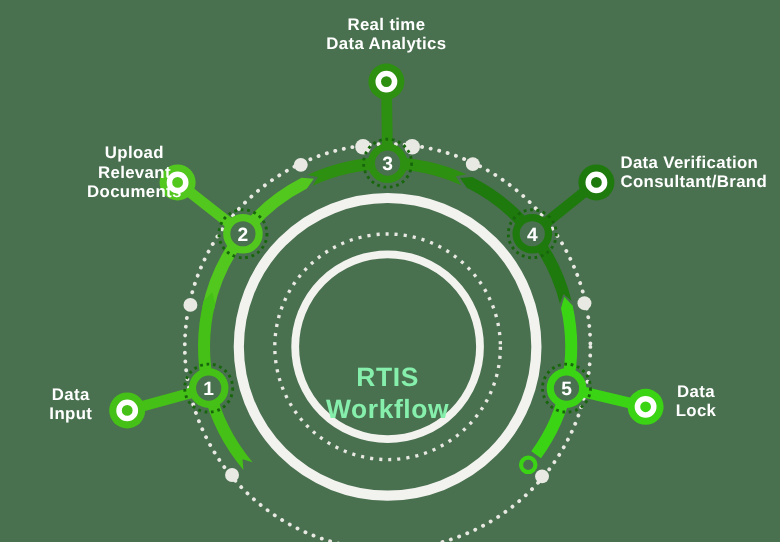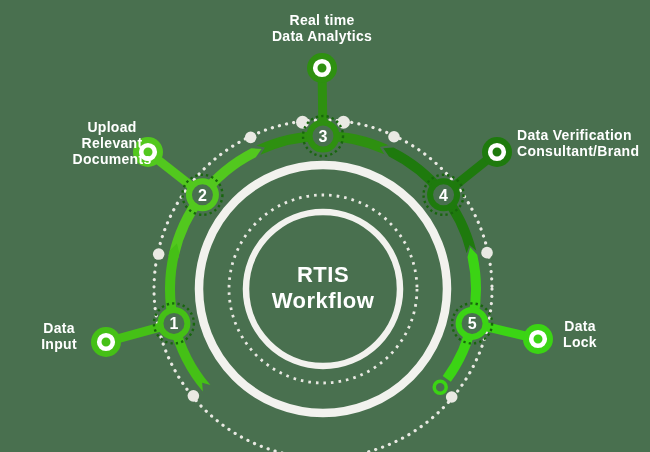--- a/index.html
+++ b/index.html
@@ -17,28 +17,29 @@
     font-size:14px;
     line-height:16px;
     letter-spacing:0.3px;
     white-space:pre-line;
     text-align:center;
   }
   .lbl.ctr { transform:translateX(-50%); }
   .lbl.left { text-align:left; }
   .title {
     position:absolute;
-    color:#ffffff;
+    color:#86efac;
     font-weight:bold;
     font-size:22px;
     line-height:26px;
     letter-spacing:0.5px;
     white-space:pre-line;
     text-align:center;
     transform:translateX(-50%);
+    margin-top:40px;
   }
 </style>
 </head>
 <body>
 
 <div class="stage" style="background: rgb(73, 112, 79);">
   <svg id="diagram" width="650" height="452" viewBox="0 0 650 452">
       <circle cx="323" cy="289" r="169" fill="none" stroke="#E9E9E3" stroke-width="3.2" stroke-dasharray="0.1 7.2" stroke-linecap="round"></circle>
       <circle cx="323" cy="289" r="94" fill="none" stroke="#E9E9E3" stroke-width="2.8" stroke-dasharray="2.6 5"></circle>
       <circle cx="323" cy="289" r="124" fill="none" stroke="#F2F2EE" stroke-width="8.5"></circle>

